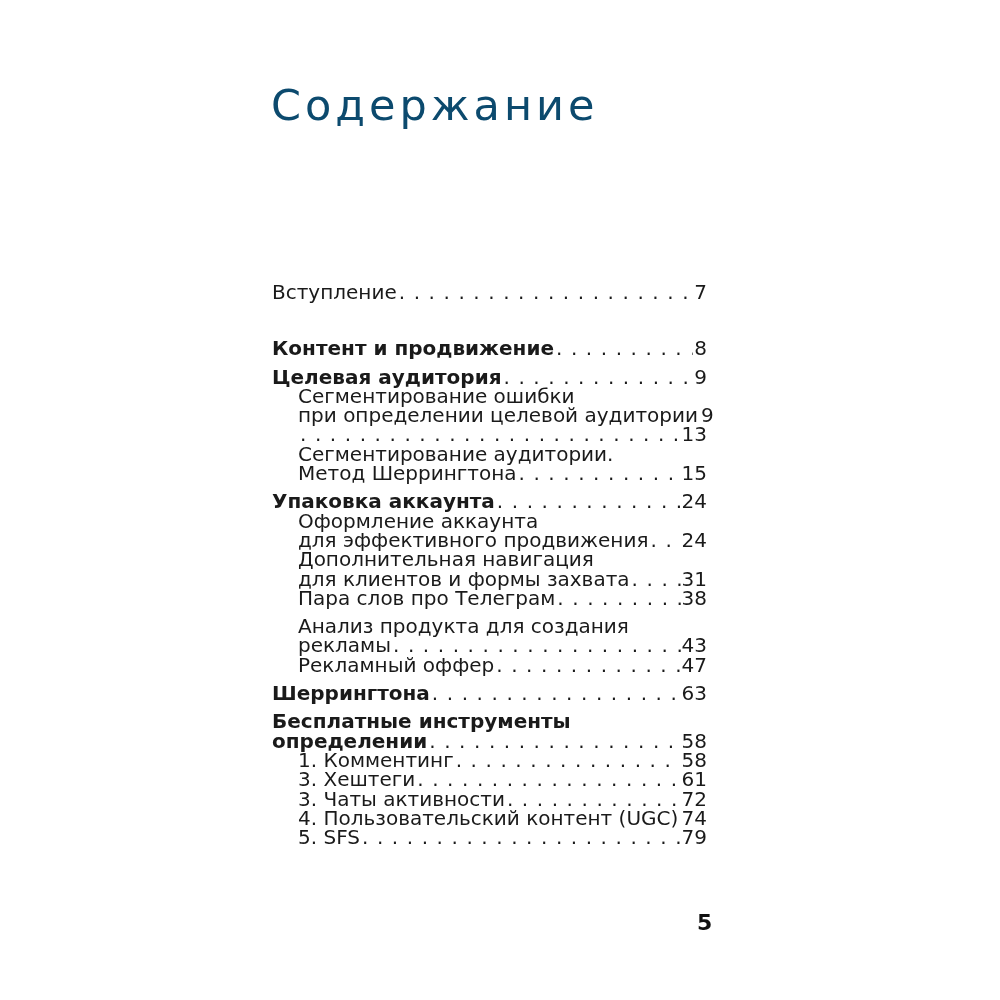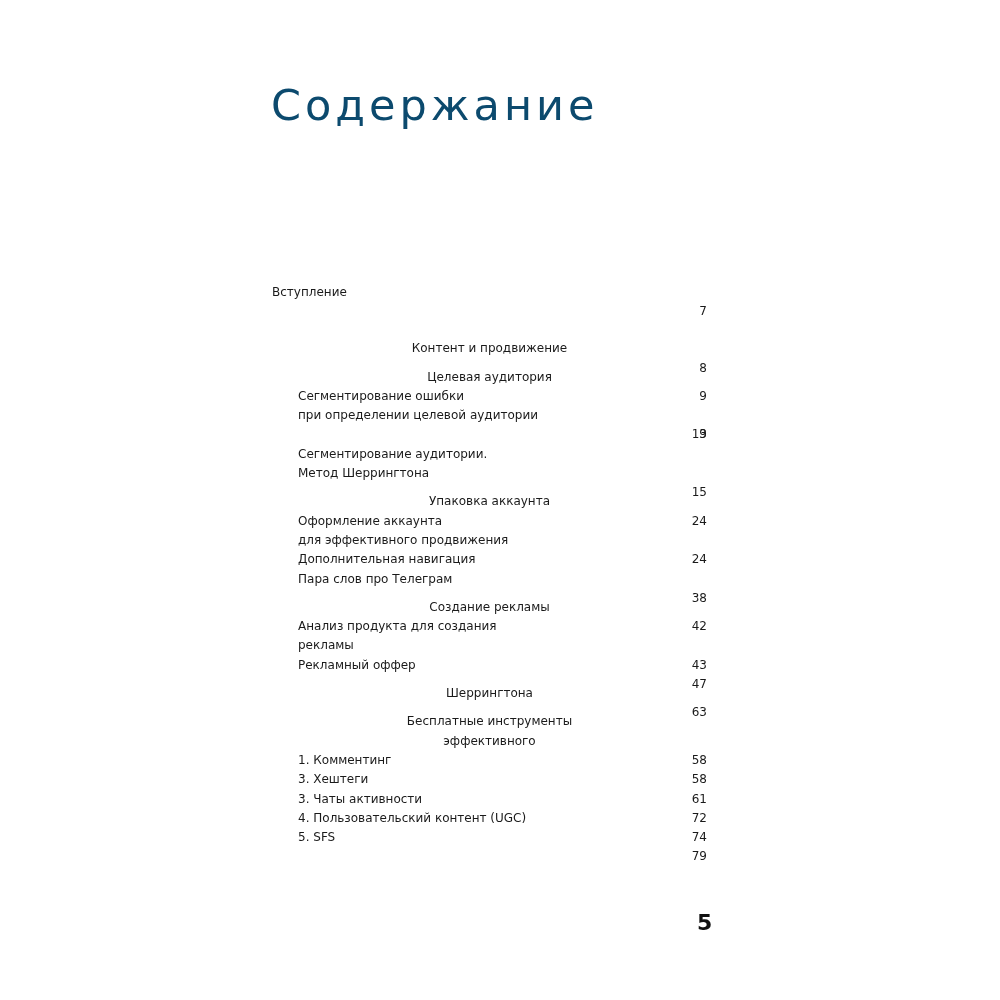--- a/index.html
+++ b/index.html
@@ -2,24 +2,24 @@
 <html><head>
   <meta charset="utf-8">
   <style>
     html, body { margin: 0; padding: 0; background: #ffffff; }
     body { width: 1000px; height: 1000px; position: relative; overflow: hidden;
            font-family: "DejaVu Sans", sans-serif; color: #1a1a1a; }
     .title { position: absolute; left: 271px; top: 80px; font-size: 43px;
              letter-spacing: 4px; font-weight: normal; margin: 0;
              font-family: "DejaVu Sans", sans-serif; color: #0c4a6e; }
     .toc { position: absolute; left: 272px; top: 283px; width: 435px; }
-    .row { position: relative; height: 19.3px; line-height: 19.3px; font-size: 12px;
-           display: flex; white-space: nowrap; flex-direction: column; }
+    .row { position: relative; height: 19.3px; line-height: 19.3px; font-size: 20px;
+           display: flex; white-space: nowrap; }
     .row.sub { padding-left: 26px; }
-    .row.bold .label { font-weight: normal; text-align: center; }
+    .row.bold .label { font-weight: bold; text-align: center; }
     .label { flex: 0 0 auto; }
     .dots { flex: 1 1 auto; overflow: hidden; letter-spacing: 3.1px; padding-left: 2px;
             color: #1a1a1a; }
     .dots::before { content: ". . . . . . . . . . . . . . . . . . . . . . . . . . . . . . . . . . . . . . . . . . . . . . . . . . . . . . . . . . . . . . . . . . . . . . . . . . . . . . . . . . . . . . . . . . . . . . . . . . . . . . . ."; letter-spacing: 0px; word-spacing: 2.2px; }
     .page { flex: 0 0 auto; text-align: right; padding-left: 1px; }
     .gap-lg { height: 37px; }
     .gap-sm { height: 9px; }
     .page-number { position: absolute; left: 697px; top: 910px; font-size: 22px;
                    font-weight: bold; font-family: "DejaVu Sans", sans-serif; color: #111; }
   </style>
@@ -84,32 +84,32 @@
   </div>
   <div class="row sub">
     <span class="label">для эффективного продвижения</span>
     <span class="dots"></span>
     <span class="page">24</span>
   </div>
   <div class="row sub">
     <span class="label">Дополнительная навигация</span>
   </div>
   <div class="row sub">
+    <span class="label">для клиентов и формы захвата</span>
+    <span class="dots"></span>
+    <span class="page">31</span>
+  </div>
+  <div class="row sub">
     <span class="label">Пара слов про Телеграм</span>
     <span class="dots"></span>
     <span class="page">38</span>
   </div>
 
   <div class="gap-sm"></div>
 
-  <div class="row bold">
-    <span class="label">Создание рекламы</span>
-    <span class="dots"></span>
-    <span class="page">42</span>
-  </div>
   <div class="row sub">
     <span class="label">Анализ продукта для создания</span>
   </div>
   <div class="row sub">
     <span class="label">рекламы</span>
     <span class="dots"></span>
     <span class="page">43</span>
   </div>
   <div class="row sub">
     <span class="label">Рекламный оффер</span>
@@ -124,21 +124,21 @@
     <span class="dots"></span>
     <span class="page">63</span>
   </div>
 
   <div class="gap-sm"></div>
 
   <div class="row bold">
     <span class="label">Бесплатные инструменты</span>
   </div>
   <div class="row bold">
-    <span class="label">эффективного</span>
+    <span class="label">определении</span>
     <span class="dots"></span>
     <span class="page">58</span>
   </div>
   <div class="row sub">
     <span class="label">1. Комментинг</span>
     <span class="dots"></span>
     <span class="page">58</span>
   </div>
   <div class="row sub">
     <span class="label">3. Хештеги</span>

